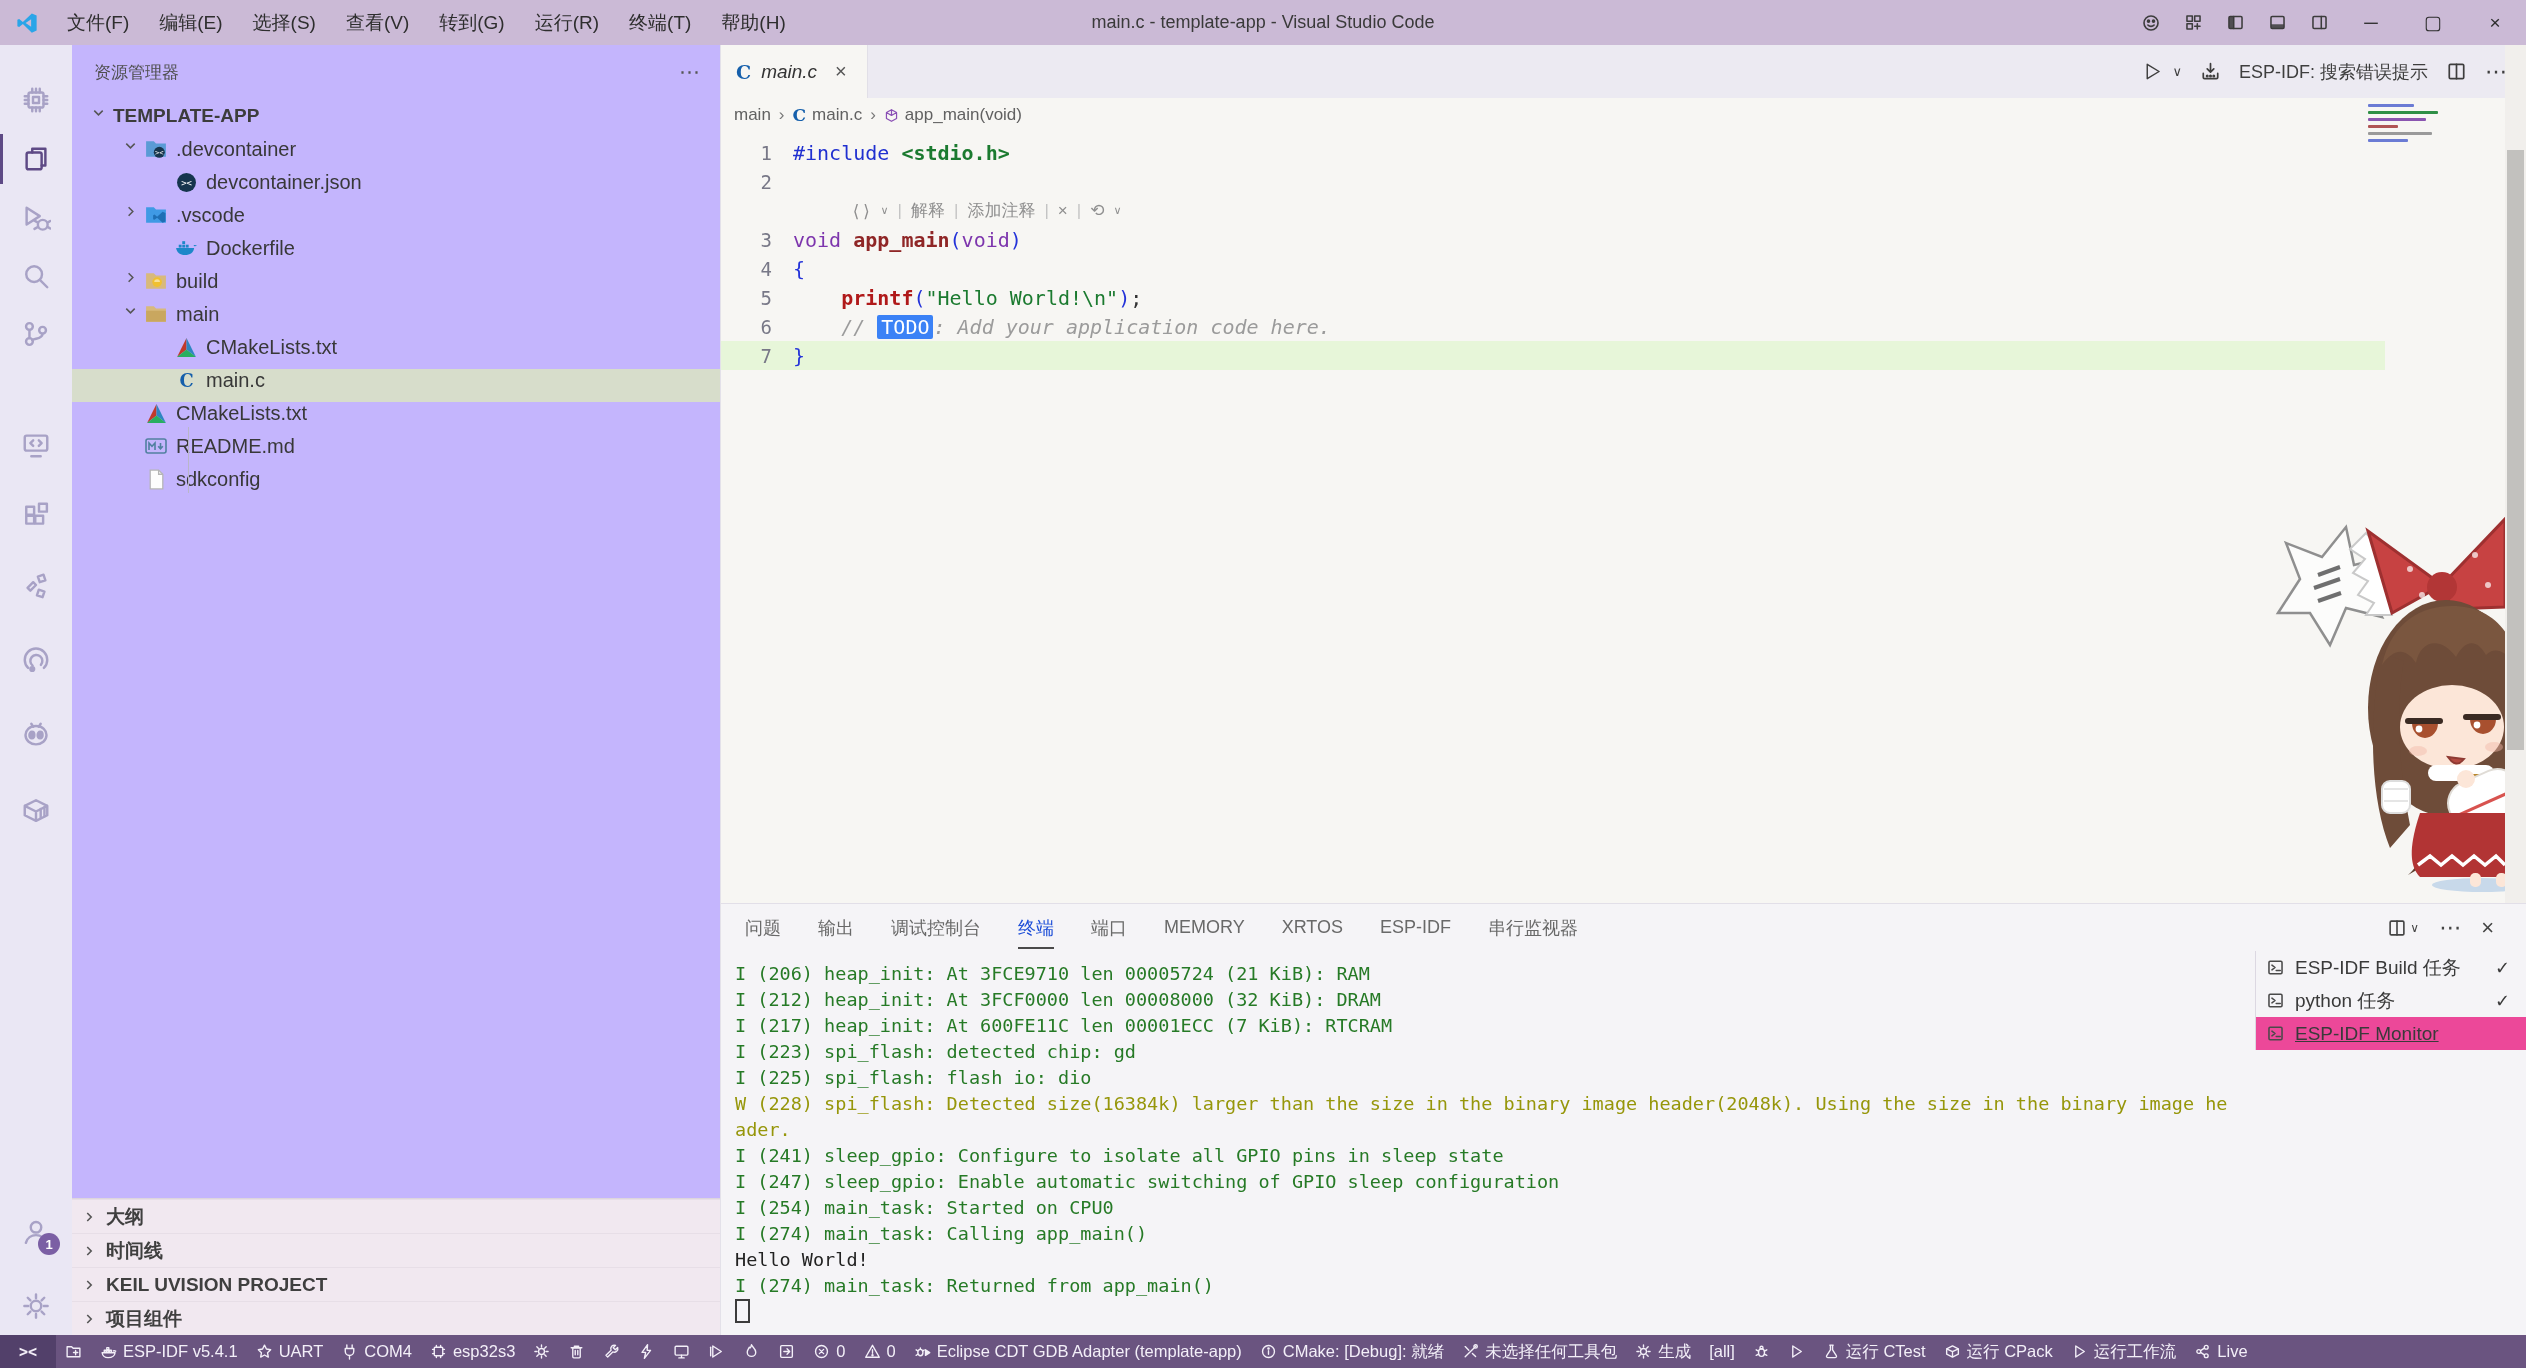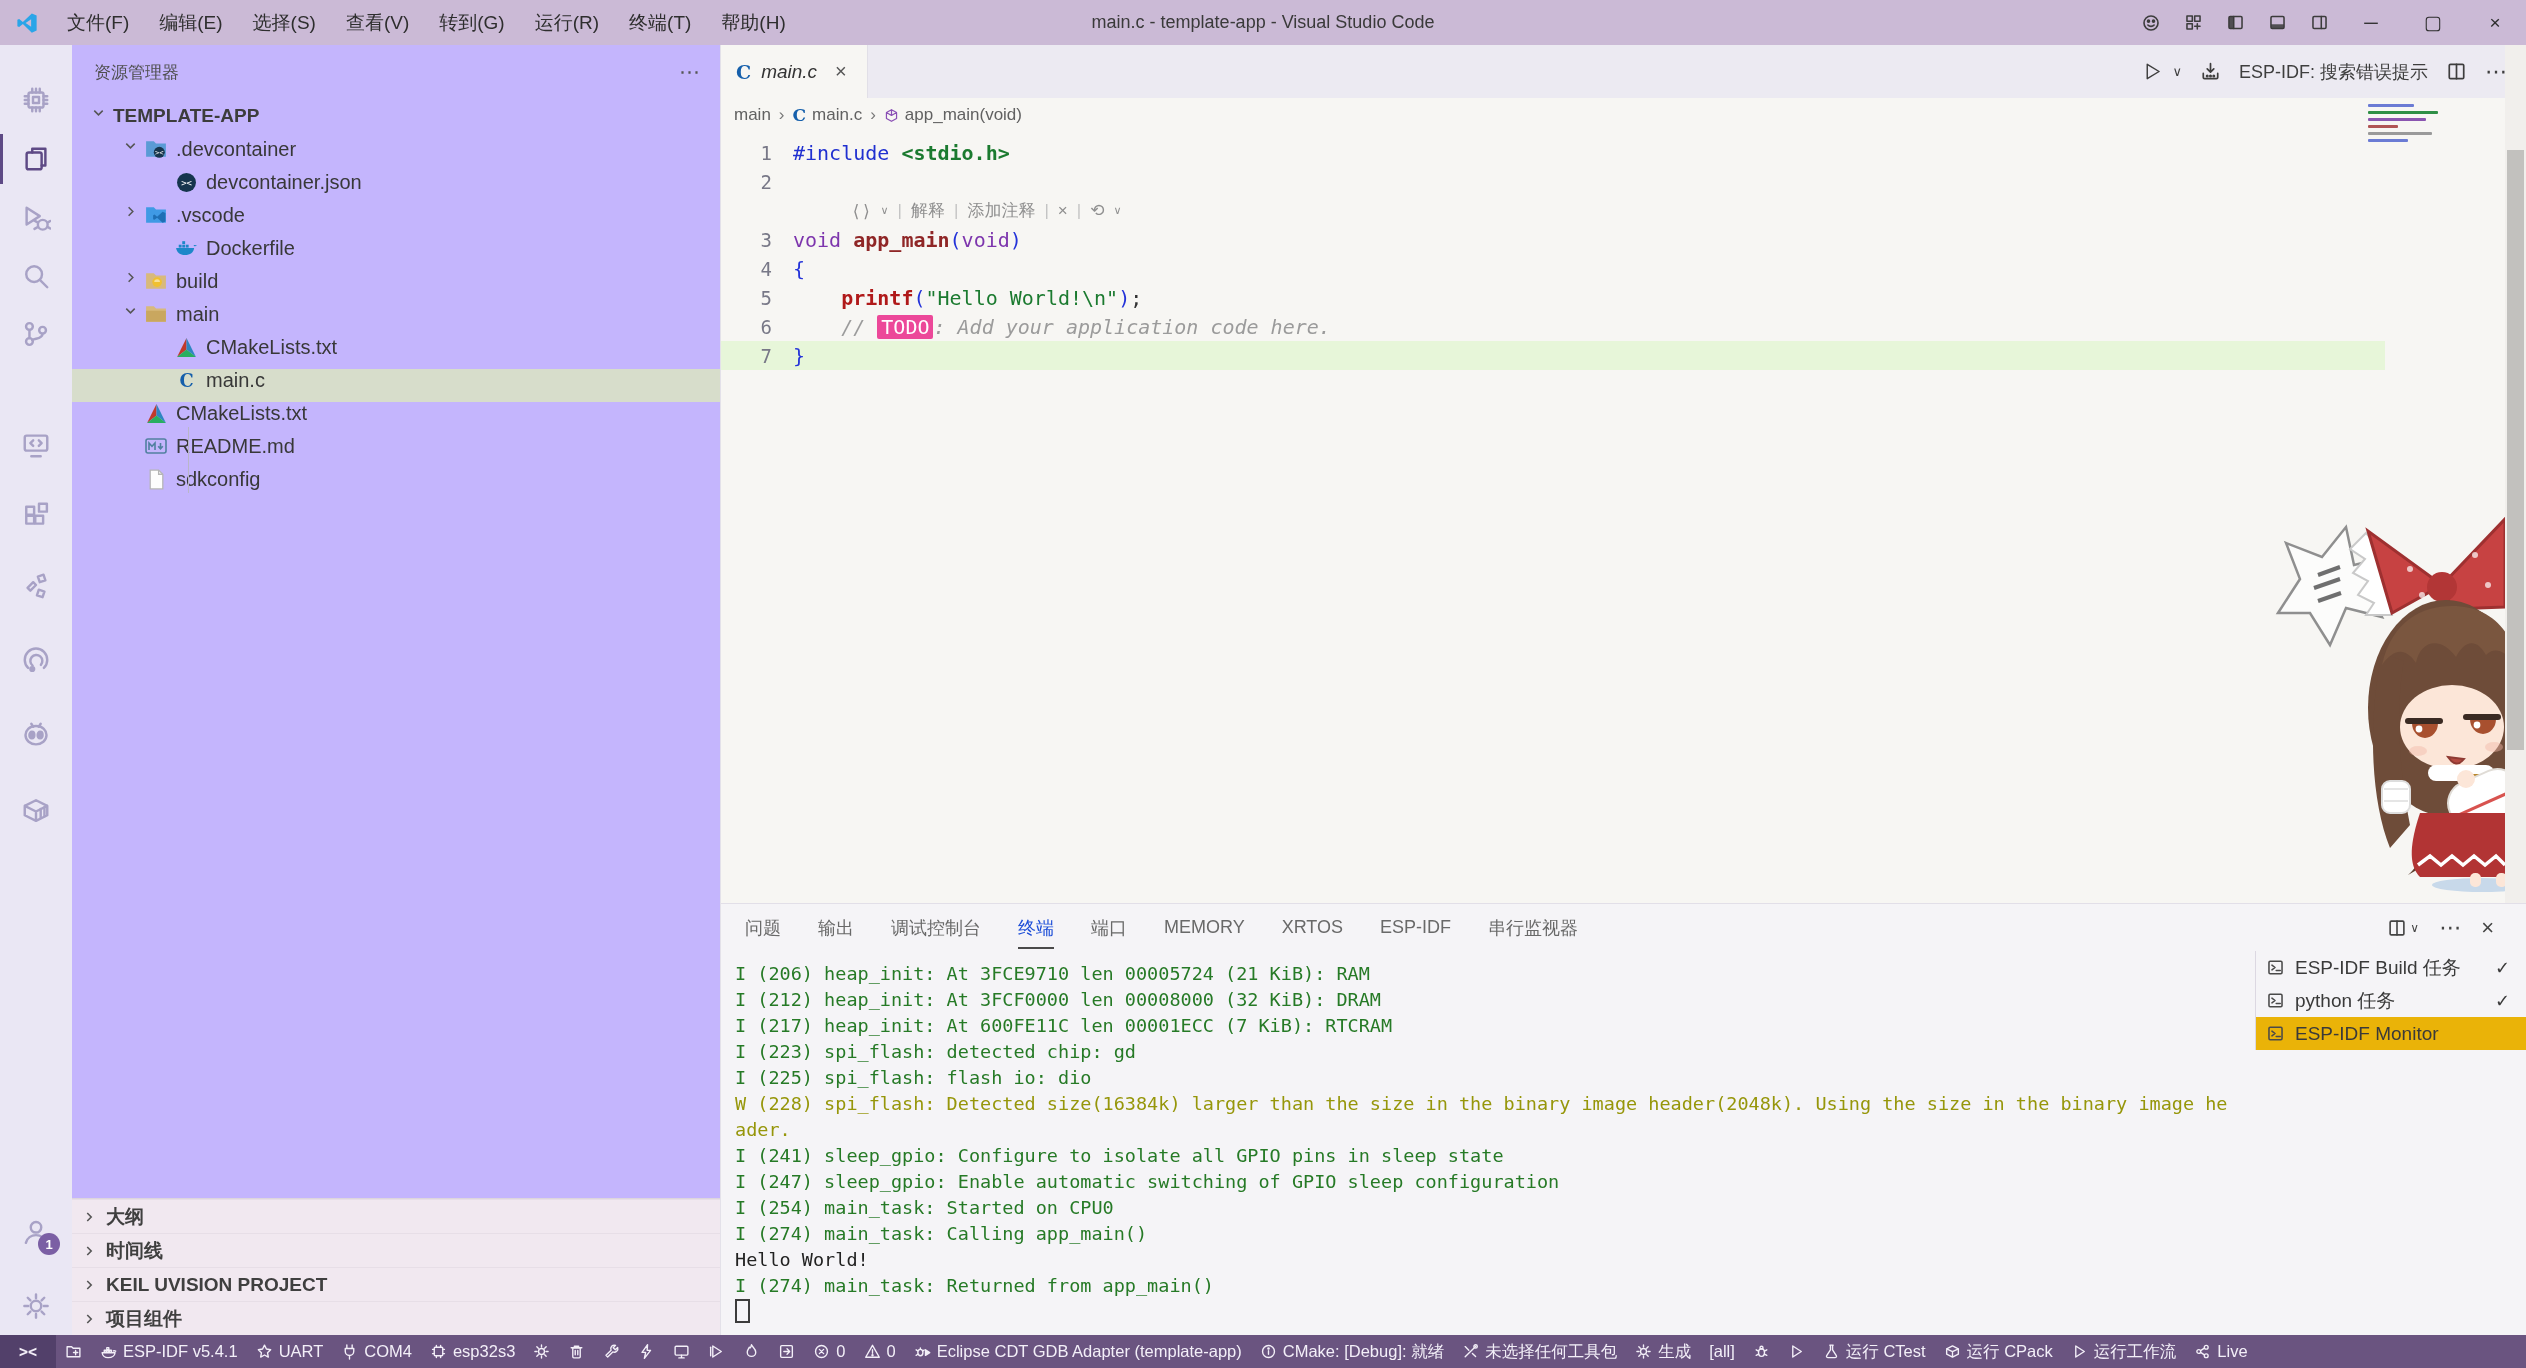--- a/index.html
+++ b/index.html
@@ -48,21 +48,21 @@
   .breadcrumb{position:absolute;left:14px;top:53px;height:34px;display:flex;align-items:center;font-size:17px;color:#616161;}
   .bc-sep{margin:0 8px;color:#787878;}
   .bc{display:flex;align-items:center;}
   .code{position:absolute;left:0;top:93px;font-family:"DejaVu Sans Mono",monospace;font-size:20px;}
   .cl{display:flex;align-items:center;height:29px;width:1665px;white-space:pre;}
   .cl.hl{background:#e7f6d9;}
   .cl .num{width:52px;text-align:right;padding-right:21px;color:#787887;font-size:19px;flex:none;}
   .tk-pp{color:#2030d0}.tk-inc{color:#1b7a2f;font-weight:bold}.tk-kw{color:#7d35ad}
   .tk-fn{color:#8f2626;font-weight:bold}.tk-br{color:#2433d9}.tk-fnb{color:#b01919;font-weight:bold}
   .tk-str{color:#1b7a2f}.tk-cmt{color:#9b9b9b;font-style:italic}.tk-pln{color:#333}
-  .tk-todo{background:#ec4899;color:#fff;padding:0 4px;border-radius:2px;font-style:normal}
+  .tk-todo{background:#3b82f6;color:#fff;padding:0 4px;border-radius:2px;font-style:normal}
   .aiw{color:#8f8f8f;font-family:"Liberation Sans",sans-serif;font-size:17px;display:flex;align-items:center;gap:9px;padding-left:58px;}
   .aiw .sep{color:#c4c4c4}
   .minimap{position:absolute;left:1648px;top:55px;width:110px;}
   .minimap div{height:3px;margin:4px 0;border-radius:1px;}
   .vscroll{position:absolute;left:1785px;top:0;width:21px;height:858px;background:#f1efec;z-index:6;}
   .vthumb{position:absolute;left:2px;top:105px;width:17px;height:600px;background:#c2c1be;}
   .sticker{position:absolute;left:1550px;top:468px;width:235px;height:380px;z-index:5;}
   
   .panel{position:absolute;left:720px;top:903px;width:1806px;height:432px;background:#f5f4f7;border-top:1px solid #e2dfe8;}
   .ptabs{position:absolute;left:25px;top:0;height:47px;display:flex;align-items:center;gap:37px;}
@@ -70,21 +70,21 @@
   .ptab.active{color:#1d4ed8;}
   .ptab.active::after{content:"";position:absolute;left:0;right:0;bottom:-9px;height:2px;background:#4a4a4a;}
   .p-actions{position:absolute;right:22px;top:0;height:47px;display:flex;align-items:center;color:#444;}
   .p-actions .a{padding:0 10px;display:flex;align-items:center;font-size:19px;}
   .term{position:absolute;left:15px;top:57px;width:1498px;font-family:"DejaVu Sans Mono",monospace;
         font-size:18.5px;line-height:26px;white-space:pre-wrap;word-break:break-all;}
   .tl-I{color:#267a26}.tl-W{color:#96960a}.tl-P{color:#222}
   .cursor{display:inline-block;width:11px;height:20px;border:2px solid #3c3c3c;vertical-align:text-bottom;}
   .termlist{position:absolute;right:0;top:47px;width:270px;border-left:1px solid #dcd8e2;}
   .tli{height:33px;display:flex;align-items:center;font-size:19px;color:#3a3a3a;padding-left:10px;}
-  .tli.active{background:#eab308;}
+  .tli.active{background:#ec4899;text-decoration:underline;}
   .tli .ticon{margin-right:10px;color:#4a4a4a;display:flex;}
   .tli .check{margin-left:auto;margin-right:16px;color:#3a3a3a;font-size:18px;}
   
   .statusbar{position:absolute;left:0;top:1335px;width:2526px;height:33px;background:#6a5480;display:flex;
              align-items:center;color:#f3eff8;font-size:16.5px;z-index:40;white-space:nowrap;}
   .st-remote{height:33px;min-width:56px;background:#52406a;display:flex;align-items:center;justify-content:center;
              font-family:"DejaVu Sans Mono",monospace;font-weight:bold;font-size:15px;}
   .st{height:33px;display:flex;align-items:center;gap:6px;padding:0 9px;}
   .st svg{flex:none}
 </style>

